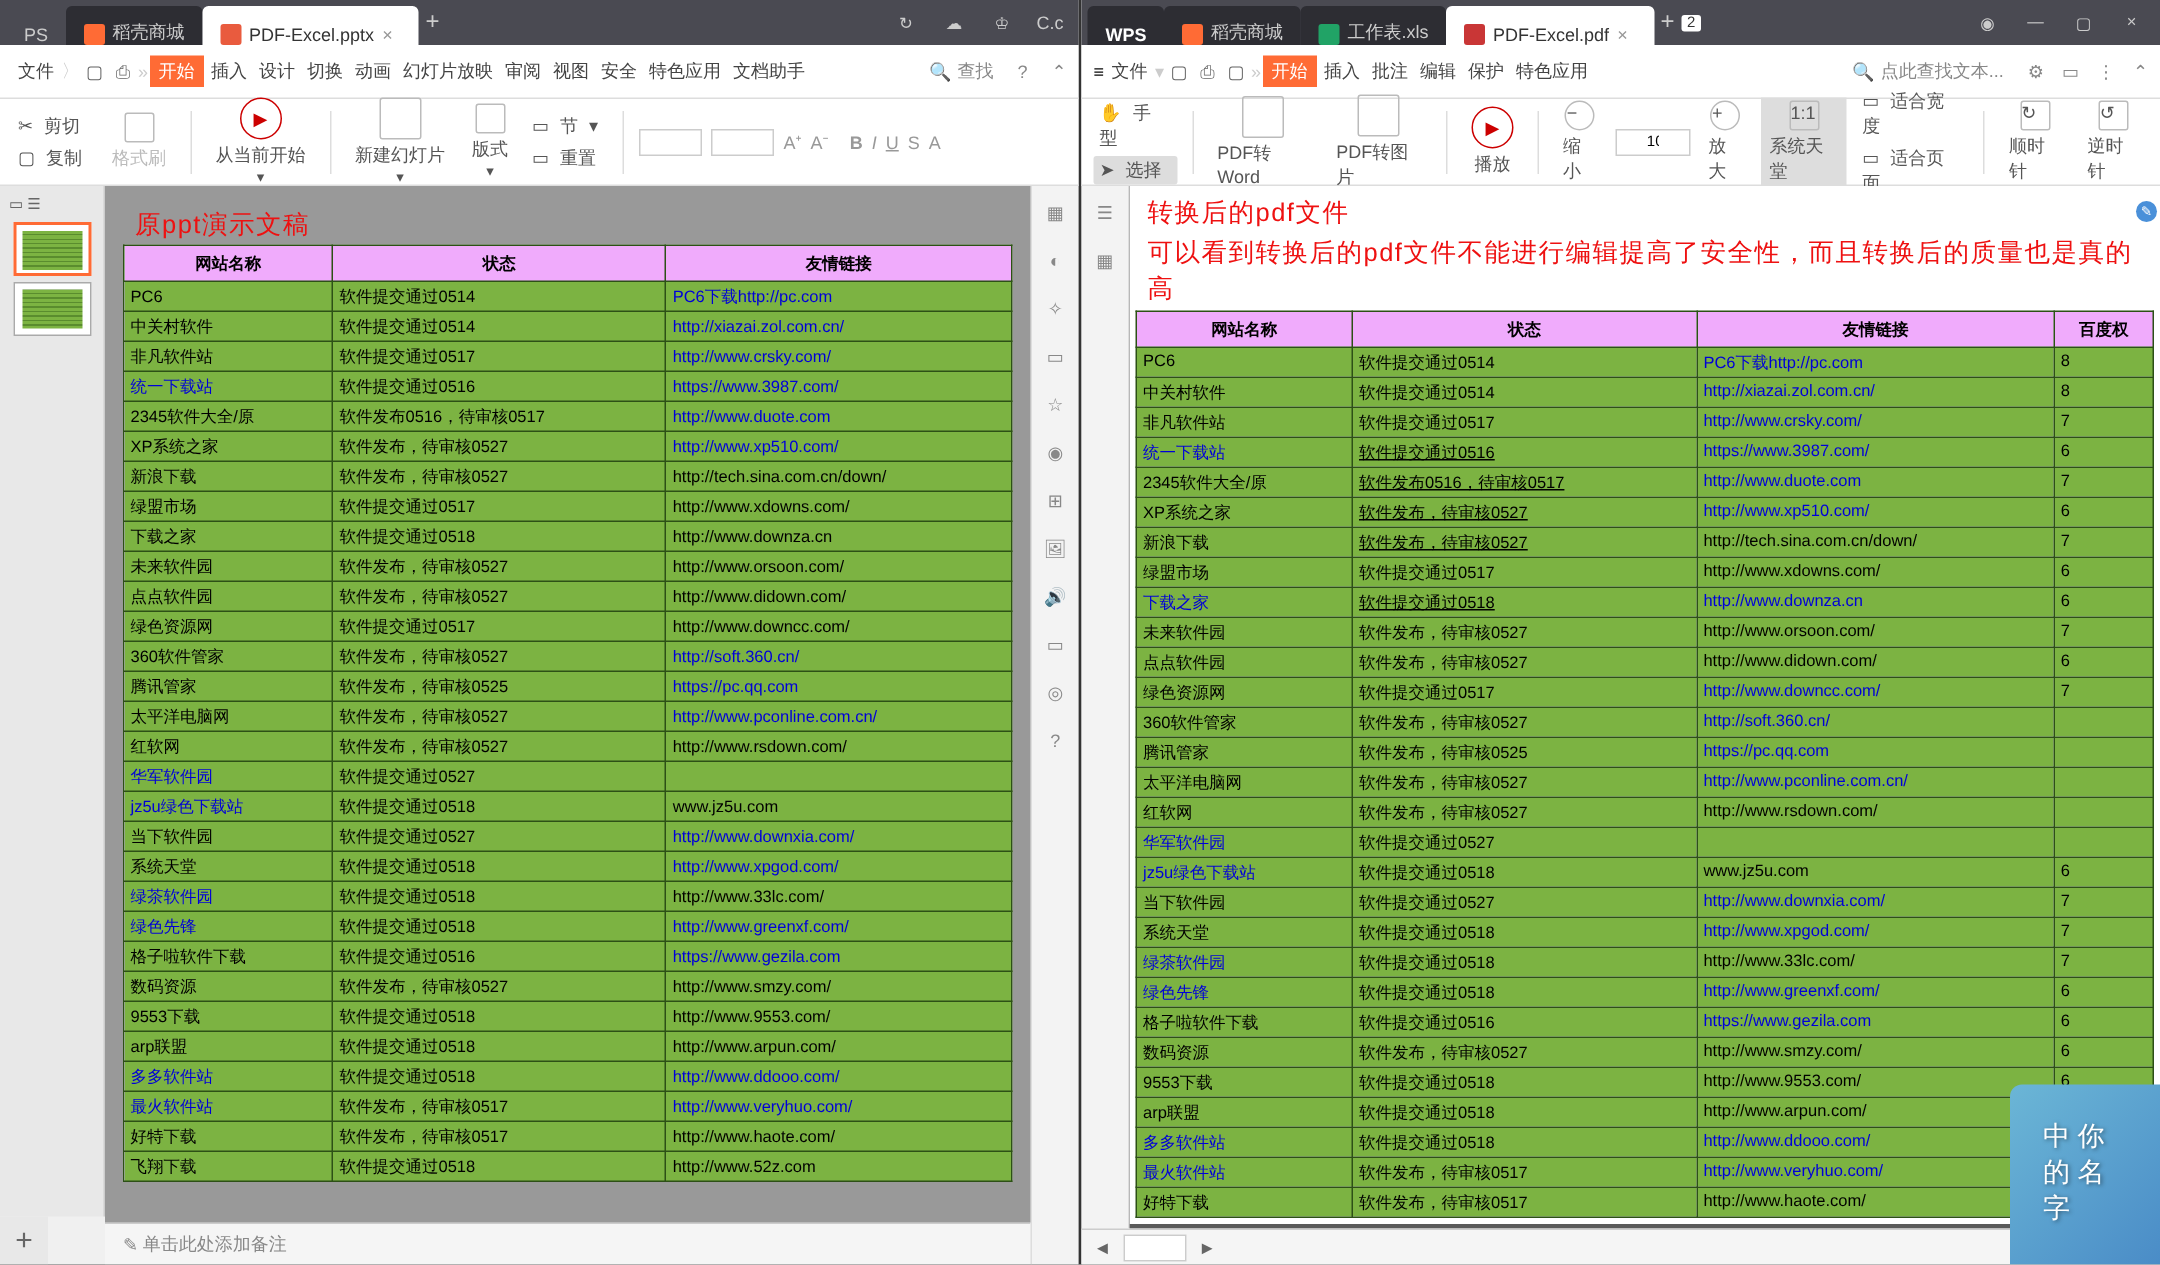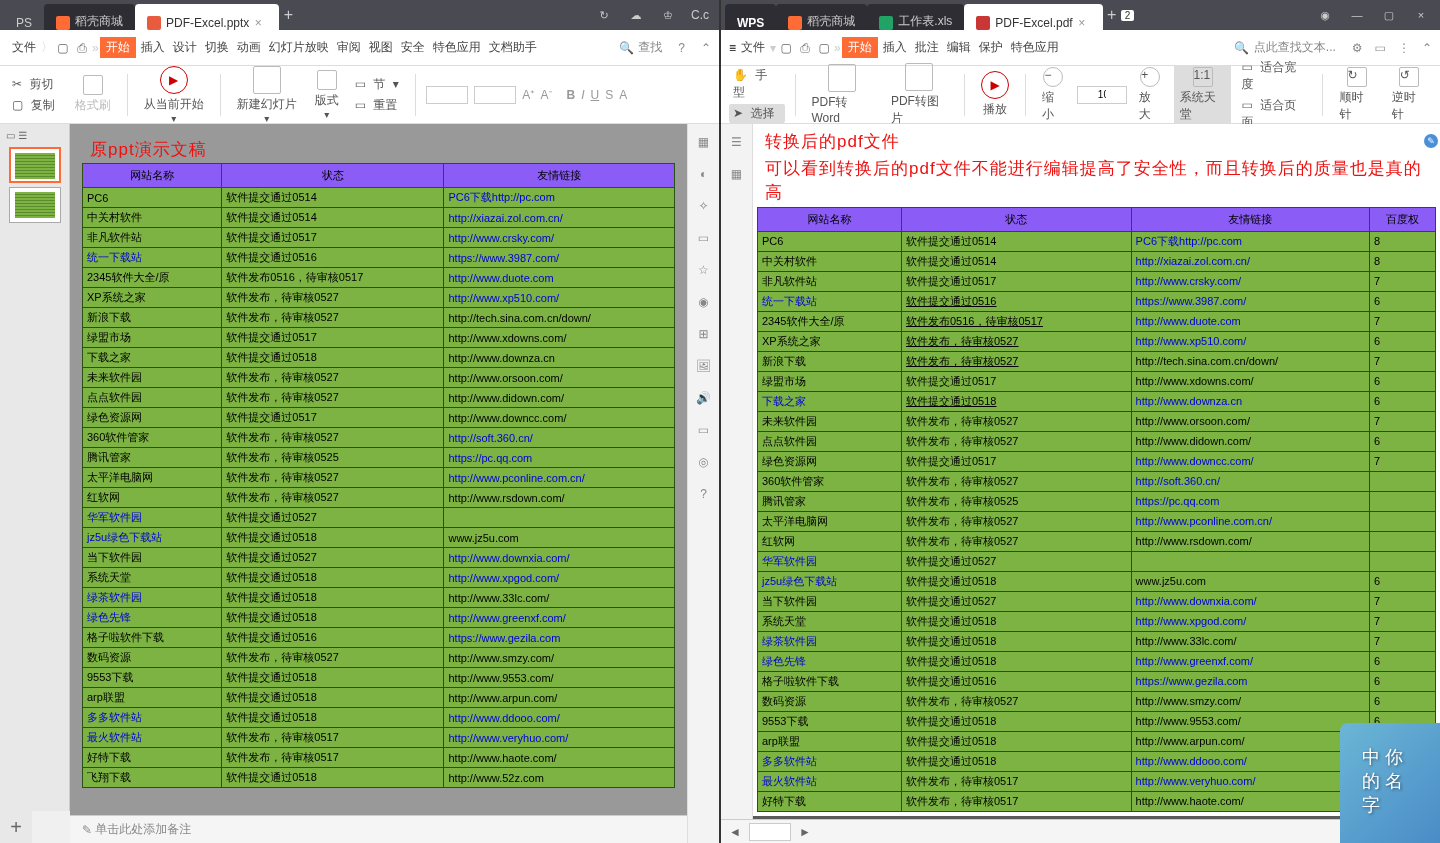--- a/index.html
+++ b/index.html
@@ -33,21 +33,21 @@
 .slidepanel{width:70px;background:#e8e8e8;border-right:1px solid #ccc;padding:4px}
 .thumb{width:52px;height:36px;background:#fff;border:1px solid #aaa;margin:4px auto;position:relative}
 .thumb.sel{border:2px solid #ff6b35}
 .thumb .tb{width:40px;height:26px;background:repeating-linear-gradient(0deg,#7cb342 0 2px,#5a8c2e 2px 3px);margin:4px auto}
 .mainview{flex:1;background:#999;padding:12px;overflow:auto;position:relative}
 .pptnote{height:28px;background:#f5f5f5;border-top:1px solid #ccc;display:flex;align-items:center;padding:0 12px;font-size:11px;color:#888}
 .addslide{width:32px;height:32px;display:flex;align-items:center;justify-content:center;color:#666;font-size:20px;background:#e8e8e8}
 .annot{color:#e11;font-size:17px;padding:2px 8px;letter-spacing:1px}
 .tbl{background:#fff;border-collapse:collapse;width:100%}
 .tbl th,.tbl td{border:1px solid #2d5016;padding:2px 4px;font-size:11px;text-align:left;white-space:nowrap;overflow:hidden}
-.tbl th{background:#8b5cf6;color:#000;text-align:center;font-weight:normal;padding:4px}
+.tbl th{background:#f0abfc;color:#000;text-align:center;font-weight:bold;padding:4px}
 .tbl td{background:#7cb342;color:#000}
 .tbl td.lnk{color:#0000d8;}
 .sidetools{width:32px;background:#f3f3f3;border-left:1px solid #ddd;display:flex;flex-direction:column;align-items:center;padding:8px 0;gap:12px}
 .sidetools .st{width:20px;height:20px;color:#888;display:flex;align-items:center;justify-content:center}
 .pdfview{flex:1;background:#5a5a5a;padding:0;overflow:auto}
 .pdfpage{background:#fff;margin:0;padding:4px}
 .pdfstatus{height:24px;background:#f5f5f5;border-top:1px solid #ccc;display:flex;align-items:center;padding:0 8px;font-size:11px;color:#666;gap:8px}
 .charpic{position:absolute;right:0;bottom:0;width:100px;height:120px;background:linear-gradient(135deg,#6bb6d6,#4a8cc7);border-radius:8px 0 0 0;overflow:hidden}
 .charpic .txt{color:#fff;font-size:18px;font-weight:normal;text-shadow:1px 1px 3px rgba(0,0,0,.5);padding:22px}
 .searchbox{margin-left:auto;display:flex;align-items:center;gap:4px;color:#888;font-size:11px}

